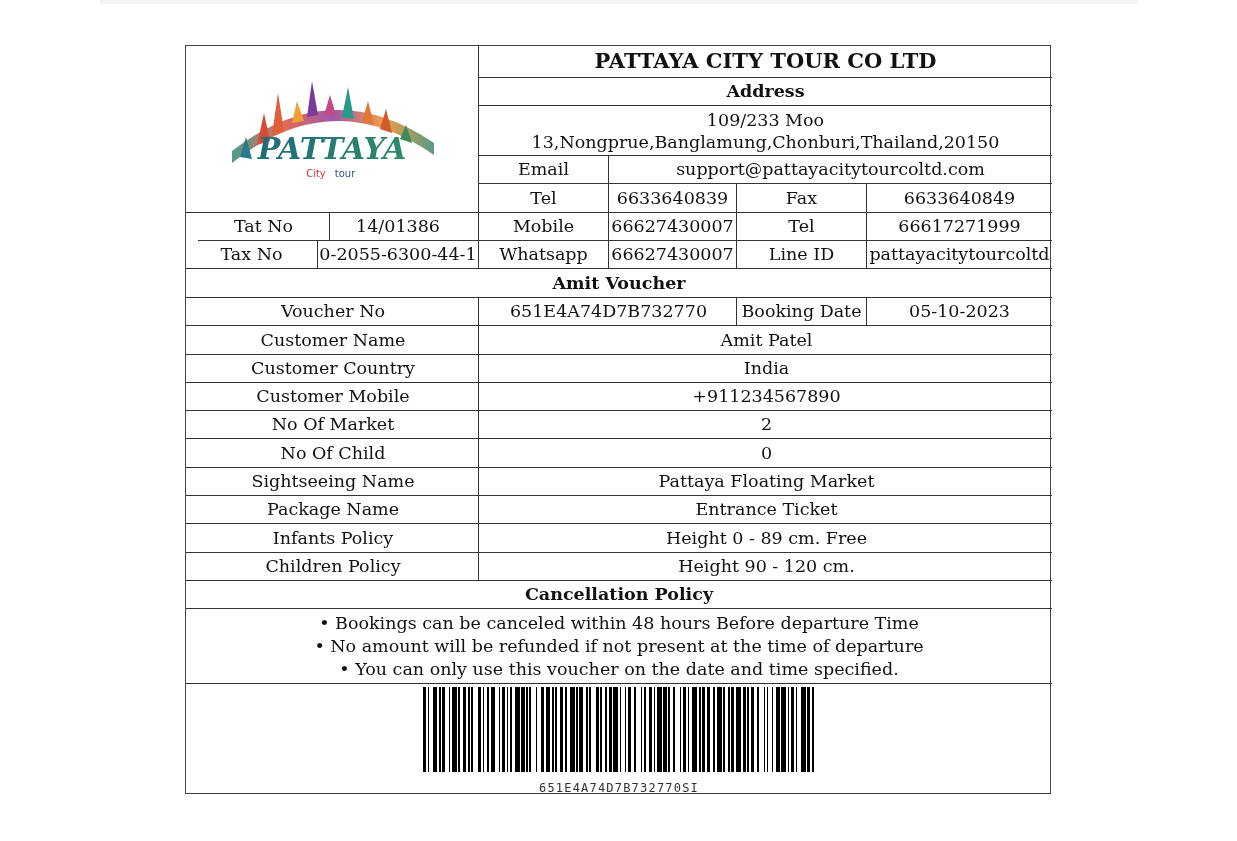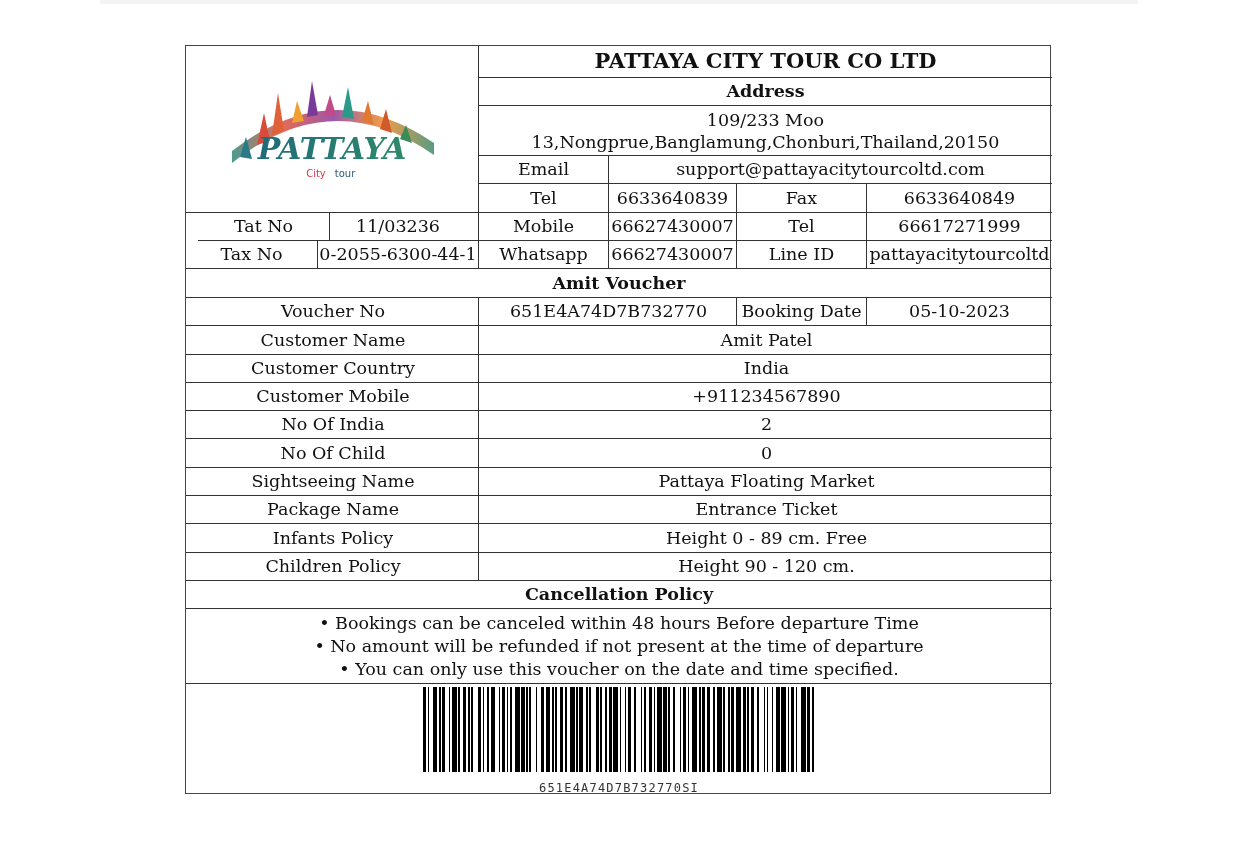--- a/index.html
+++ b/index.html
@@ -90,21 +90,21 @@
     <span>Fax</span>
   </div>
   <div class="cell noR" style="left:681px;top:138px;width:185px;height:29px;">
     <span>6633640849</span>
   </div>
 
   <div class="cell" style="left:12px;top:167px;width:132px;height:28px;">
     <span>Tat No</span>
   </div>
   <div class="cell" style="left:132px;top:167px;width:161px;height:28px;">
-    <span>11/03236</span>
+    <span>14/01386</span>
   </div>
   <div class="cell" style="left:293px;top:167px;width:130px;height:28px;">
     <span>Mobile</span>
   </div>
   <div class="cell" style="left:423px;top:167px;width:128px;height:28px;">
     <span>66627430007</span>
   </div>
   <div class="cell" style="left:551px;top:167px;width:130px;height:28px;">
     <span>Tel</span>
   </div>
@@ -163,21 +163,21 @@
     </div>
 
   <div class="cell left" style="left:0;top:337px;width:293px;height:28px;">
       <span>Customer Mobile</span>
     </div>
   <div class="cell left noR" style="left:293px;top:337px;width:573px;height:28px;">
       <span>+911234567890</span>
     </div>
 
   <div class="cell left" style="left:0;top:365px;width:293px;height:28px;">
-      <span>No Of India</span>
+      <span>No Of Market</span>
     </div>
   <div class="cell left noR" style="left:293px;top:365px;width:573px;height:28px;">
       <span>2</span>
     </div>
 
   <div class="cell left" style="left:0;top:393px;width:293px;height:29px;">
       <span>No Of Child</span>
     </div>
   <div class="cell left noR" style="left:293px;top:393px;width:573px;height:29px;">
       <span>0</span>

